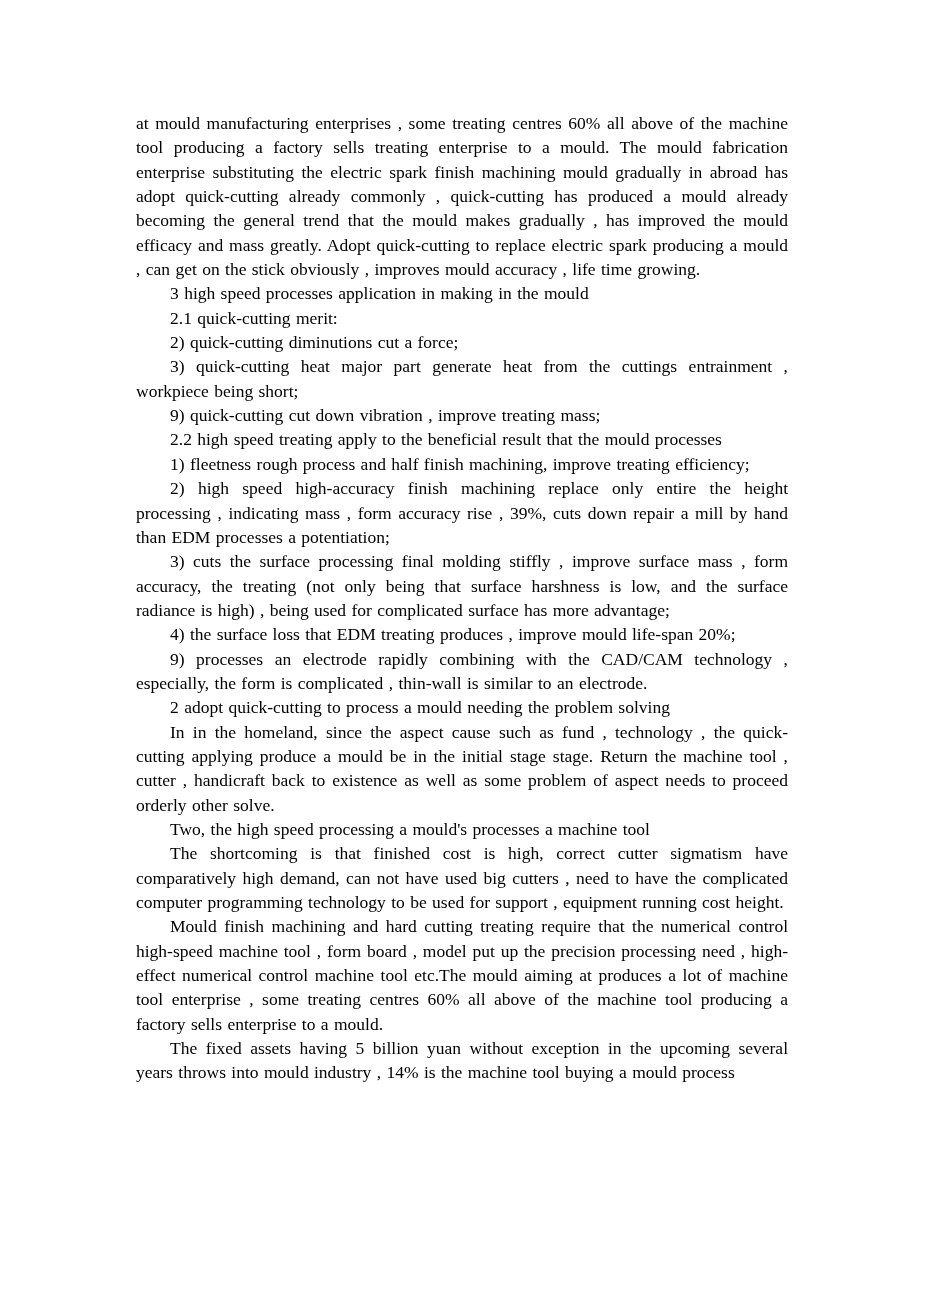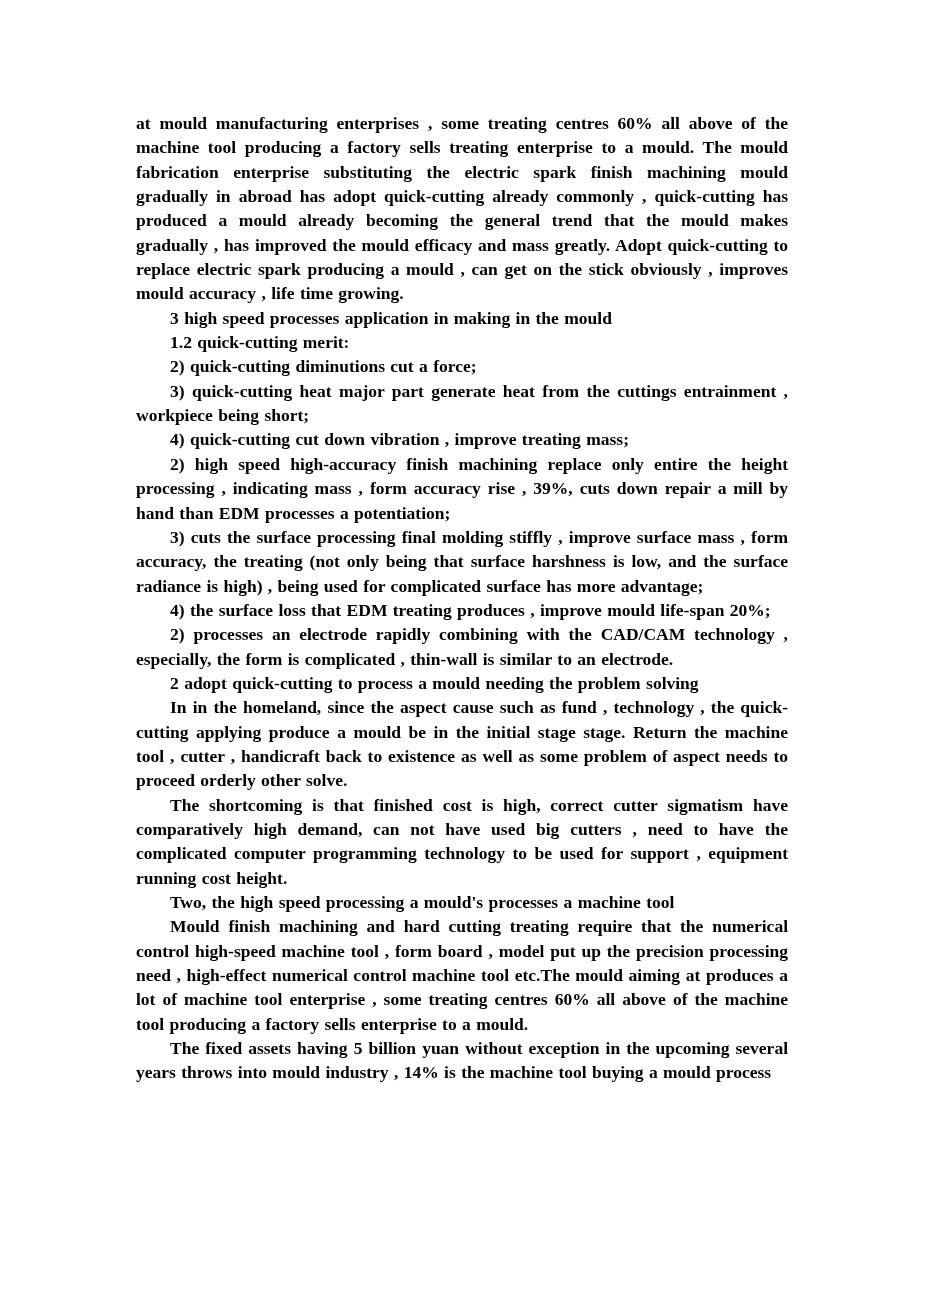--- a/index.html
+++ b/index.html
@@ -6,21 +6,20 @@
     margin: 0;
     padding: 0;
     background: #ffffff;
   }
   .page {
     position: relative;
     width: 925px;
     height: 1309px;
     background: #ffffff;
     overflow: hidden;
-    font-weight: bold;
   }
   .text-block {
     position: absolute;
     left: 136px;
     top: 111px;
     width: 652px;
     font-family: "Liberation Serif", "DejaVu Serif", serif;
     font-size: 17.5px;
     line-height: 24.35px;
     color: #000000;
@@ -36,28 +35,30 @@
     text-indent: 34px;
   }
 </style>
 </head>
 <body>
 
 <div class="page" style="background: rgb(255, 255, 255);">
   <div class="text-block" id="paragraph-container" style="color: rgb(0, 0, 0);">
       <p class="para">at mould manufacturing enterprises , some treating centres 60% all above of the machine tool producing a factory sells treating enterprise to a mould. The mould fabrication enterprise substituting the electric spark finish machining mould gradually in abroad has adopt quick-cutting already commonly , quick-cutting has produced a mould already becoming the general trend that the mould makes gradually , has improved the mould efficacy and mass greatly. Adopt quick-cutting to replace electric spark producing a mould , can get on the stick obviously , improves mould accuracy , life time growing.</p>
       <p class="para indent">3 high speed processes application in making in the mould</p>
-      <p class="para indent">1.2 quick-cutting merit:</p>
+      <p class="para indent">2.1 quick-cutting merit:</p>
       <p class="para indent">2) quick-cutting diminutions cut a force;</p>
       <p class="para indent">3) quick-cutting heat major part generate heat from the cuttings entrainment , workpiece being short;</p>
-      <p class="para indent">4) quick-cutting cut down vibration , improve treating mass;</p>
+      <p class="para indent">9) quick-cutting cut down vibration , improve treating mass;</p>
+      <p class="para indent">2.2 high speed treating apply to the beneficial result that the mould processes</p>
+      <p class="para indent">1) fleetness rough process and half finish machining, improve treating efficiency;</p>
       <p class="para indent">2) high speed high-accuracy finish machining replace only entire the height processing , indicating mass , form accuracy rise , 39%, cuts down repair a mill by hand than EDM processes a potentiation;</p>
       <p class="para indent">3) cuts the surface processing final molding stiffly , improve surface mass , form accuracy, the treating (not only being that surface harshness is low, and the surface radiance is high) , being used for complicated surface has more advantage;</p>
       <p class="para indent">4) the surface loss that EDM treating produces , improve mould life-span 20%;</p>
-      <p class="para indent">2) processes an electrode rapidly combining with the CAD/CAM technology , especially, the form is complicated , thin-wall is similar to an electrode.</p>
+      <p class="para indent">9) processes an electrode rapidly combining with the CAD/CAM technology , especially, the form is complicated , thin-wall is similar to an electrode.</p>
       <p class="para indent">2 adopt quick-cutting to process a mould needing the problem solving</p>
       <p class="para indent">In in the homeland, since the aspect cause such as fund , technology , the quick-cutting applying produce a mould be in the initial stage stage. Return the machine tool , cutter , handicraft back to existence as well as some problem of aspect needs to proceed orderly other solve.</p>
+      <p class="para indent">Two, the high speed processing a mould's processes a machine tool</p>
       <p class="para indent">The shortcoming is that finished cost is high, correct cutter sigmatism have comparatively high demand, can not have used big cutters , need to have the complicated computer programming technology to be used for support , equipment running cost height.</p>
-      <p class="para indent">Two, the high speed processing a mould's processes a machine tool</p>
       <p class="para indent">Mould finish machining and hard cutting treating require that the numerical control high-speed machine tool , form board , model put up the precision processing need , high-effect numerical control machine tool etc.The mould aiming at produces a lot of machine tool enterprise , some treating centres 60% all above of the machine tool producing a factory sells enterprise to a mould.</p>
       <p class="para indent">The fixed assets having 5 billion yuan without exception in the upcoming several years throws into mould industry , 14% is the machine tool buying a mould process</p>
     </div>
 </div>
 
 </body></html>

